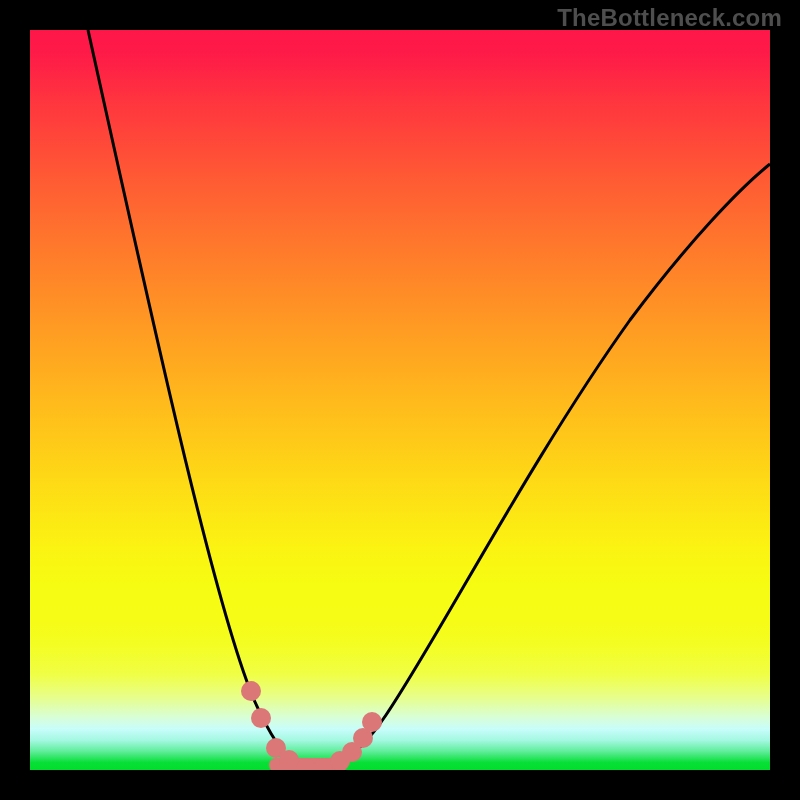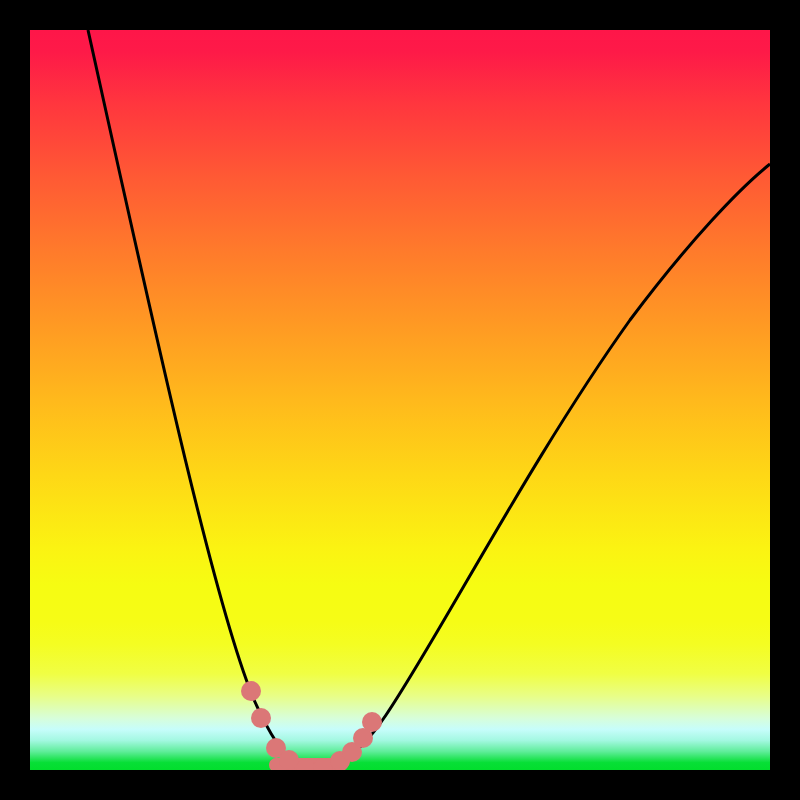--- a/index.html
+++ b/index.html
@@ -66,20 +66,21 @@
     position: absolute;
     left: 0; top: 0;
     width: 740px;
     height: 740px;
   }
 </style>
 </head>
 <body>
 
 <div class="frame">
+  <div class="watermark">TheBottleneck.com</div>
   <div class="plot">
     <div class="grad"></div>
     <svg class="curve" viewBox="0 0 740 740">
       <path fill="none" stroke="#000" stroke-width="3" d="M 58 0 C 120 280, 185 580, 225 672 C 240 705, 252 724, 265 733 C 275 739, 288 740, 300 736 C 318 731, 336 715, 356 685 C 410 605, 500 430, 600 290 C 660 210, 710 158, 740 134"></path>
 
       <line x1="246" y1="735" x2="310" y2="735" stroke="#db7777" stroke-width="14" stroke-linecap="round"></line>
 
       <g fill="#db7777">
         <circle cx="221" cy="661" r="10"></circle>
         <circle cx="231" cy="688" r="10"></circle>

